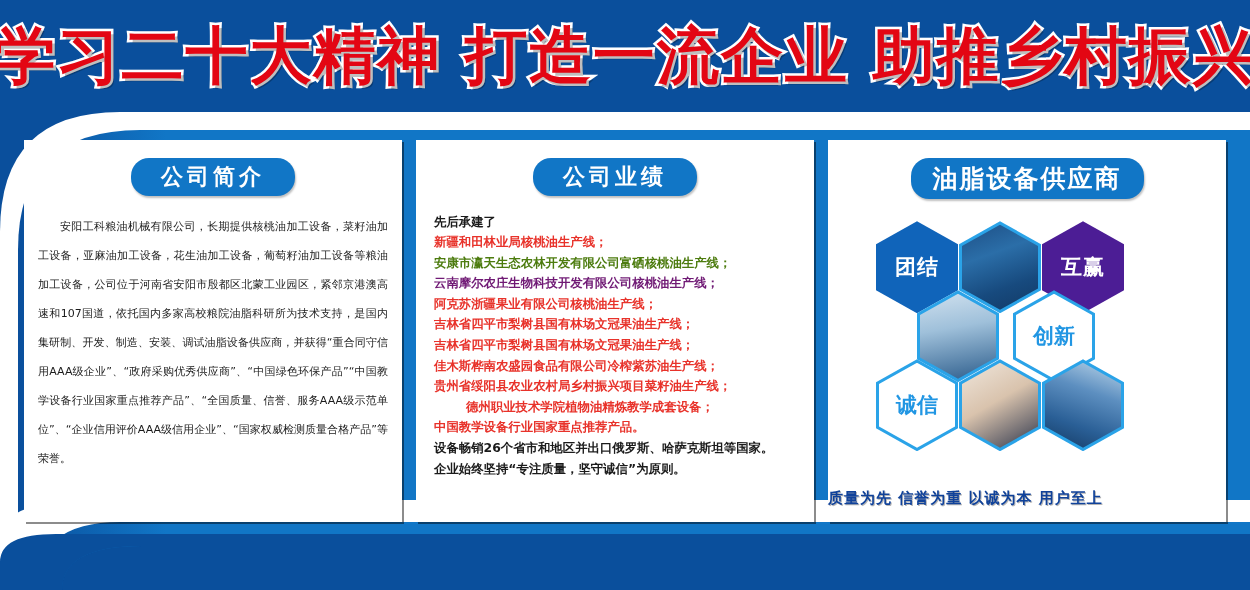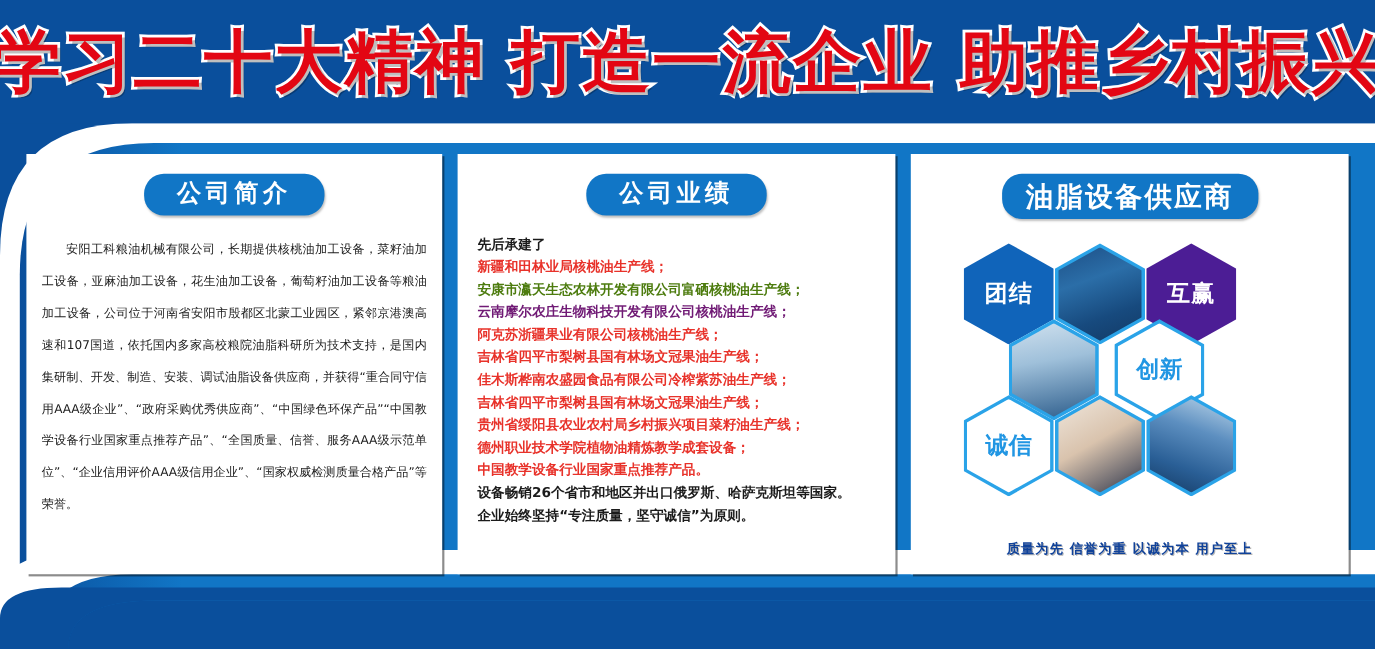--- a/index.html
+++ b/index.html
@@ -86,22 +86,22 @@
     background:#2aa3e8;
   }
   .hex-inner{
     position:absolute; left:3px; top:3.5px; width:76px; height:85px;
     clip-path:polygon(50% 0%,100% 25%,100% 75%,50% 100%,0% 75%,0% 25%);
     display:flex; align-items:center; justify-content:center;
     overflow:hidden;
   }
   .slogan{
     position:absolute; left:0; bottom:14px; width:100%;
-    text-align:center; color:#10429a; font-weight:bold;
-    font-size:12px; letter-spacing:1px;
+    color:#10429a; font-weight:bold;
+    font-size:15px; letter-spacing:1px;
     font-family:"DejaVu Sans","Liberation Sans",sans-serif;
     text-shadow:1px 1px 0 rgba(120,120,120,.55);
   }
 </style>
 </head>
 <body>
 
 <svg class="frame-svg" viewBox="0 0 1250 590" preserveAspectRatio="none" aria-hidden="true">
   <defs>
     <linearGradient id="stripeGrad" x1="0" y1="0" x2="1" y2="0">
@@ -149,24 +149,24 @@
       <div class="badge">公司业绩</div>
     </div>
     <div class="perf">
       <div class="perf-line">先后承建了</div>
       <div id="perf-projects">
           <div class="perf-line red" style="color: rgb(232, 50, 42);">新疆和田林业局核桃油生产线；</div>
           <div class="perf-line red" style="color: #4d7c0f;">安康市瀛天生态农林开发有限公司富硒核桃油生产线；</div>
           <div class="perf-line red" style="color: #701a75;">云南摩尔农庄生物科技开发有限公司核桃油生产线；</div>
           <div class="perf-line red" style="color: rgb(232, 50, 42);">阿克苏浙疆果业有限公司核桃油生产线；</div>
           <div class="perf-line red" style="color: rgb(232, 50, 42);">吉林省四平市梨树县国有林场文冠果油生产线；</div>
+          <div class="perf-line red" style="color: rgb(232, 50, 42);">吉林省四平市梨树县国有林场文冠果油生产线；</div>
           <div class="perf-line red" style="color: rgb(232, 50, 42);">佳木斯桦南农盛园食品有限公司冷榨紫苏油生产线；</div>
-          <div class="perf-line red" style="color: rgb(232, 50, 42);">吉林省四平市梨树县国有林场文冠果油生产线；</div>
           <div class="perf-line red" style="color: rgb(232, 50, 42);">贵州省绥阳县农业农村局乡村振兴项目菜籽油生产线；</div>
-          <div class="perf-line red" style="color: rgb(232, 50, 42);">德州职业技术学院植物油精炼教学成套设备；</div>
+          <div class="perf-line red" style="color: rgb(232, 50, 42); margin-left: 32px;">德州职业技术学院植物油精炼教学成套设备；</div>
           <div class="perf-line red" style="color: rgb(232, 50, 42);">中国教学设备行业国家重点推荐产品。</div>
         </div>
       <div id="perf-footer">
           <div class="perf-line">设备畅销26个省市和地区并出口俄罗斯、哈萨克斯坦等国家。</div>
           <div class="perf-line">企业始终坚持“专注质量，坚守诚信”为原则。</div>
         </div>
     </div>
   </section>
 
   <section class="panel panel-c">

